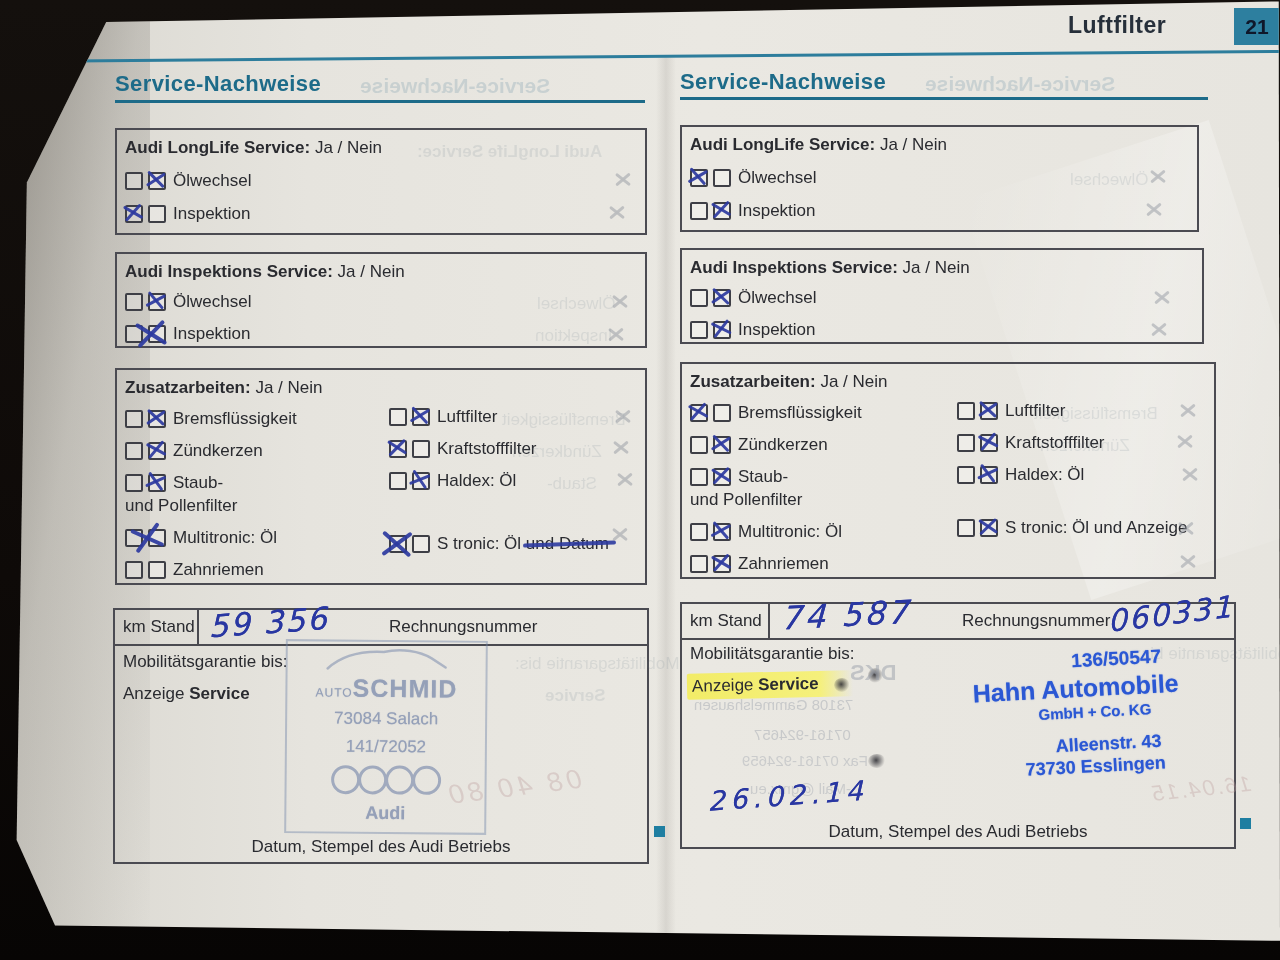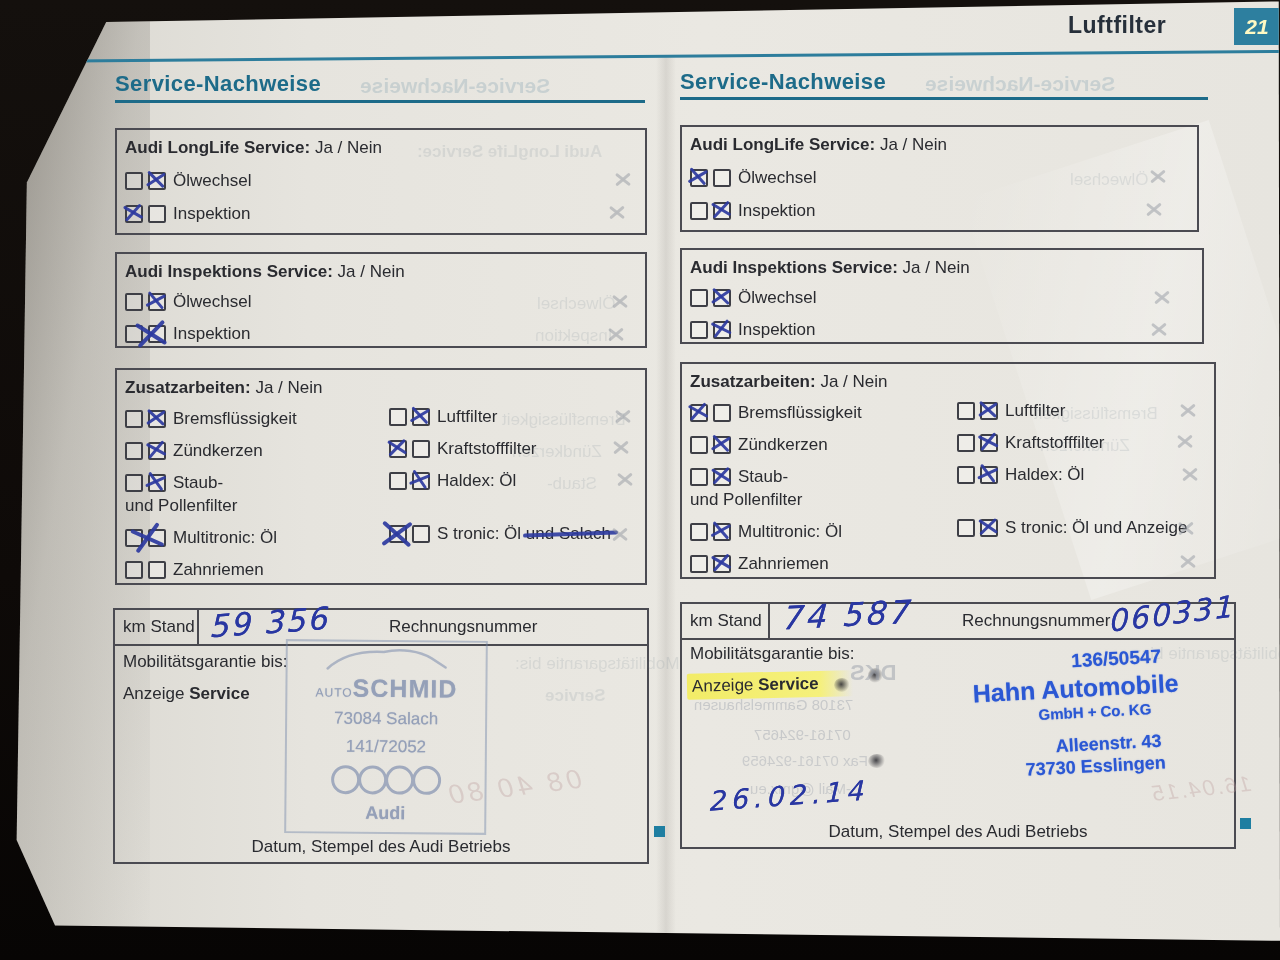--- a/index.html
+++ b/index.html
@@ -14,21 +14,21 @@
   .crease{position:absolute;left:656px;top:55px;width:20px;height:890px;
     background:linear-gradient(90deg,rgba(110,105,98,0),rgba(110,105,98,.15),rgba(110,105,98,0));}
   .sheen{position:absolute;right:0;top:150px;width:260px;height:420px;
     background:linear-gradient(120deg,rgba(255,255,255,0),rgba(255,255,255,.28),rgba(255,255,255,0));
     transform:rotate(-18deg);}
   .hdr-rule{position:absolute;left:72px;right:0;top:50px;height:3px;background:#2d7d9c;
     transform:rotate(-.45deg);transform-origin:right center;}
   .hdr-title{position:absolute;left:1068px;top:12px;font-size:23px;font-weight:bold;
     color:#262f3a;letter-spacing:.5px;}
   .hdr-num{position:absolute;left:1234px;top:8px;width:46px;height:37px;background:#2d7f9f;
-    color:#fef9c3;font-size:21px;font-weight:bold;display:flex;align-items:center;justify-content:center;font-style:italic;}
+    color:#0f172a;font-size:21px;font-weight:bold;display:flex;align-items:center;justify-content:center;}
   .coltitle{position:absolute;font-size:22px;font-weight:bold;color:#1d6b89;letter-spacing:.4px;}
   .underline{position:absolute;height:3px;background:#1d6b89;}
   .box{position:absolute;border:2px solid #4b4b52;color:#2a2b30;}
   .bhead{position:absolute;left:8px;top:8px;font-size:17px;}
   .bhead b{font-weight:bold;}
   .row{position:absolute;display:flex;align-items:center;font-size:17px;white-space:nowrap;}
   .pair{position:relative;display:inline-flex;gap:5px;margin-right:7px;}
   .cb{width:14px;height:14px;border:2px solid #3e3f46;border-radius:2px;background:rgba(255,255,255,.25);}
   .px{position:absolute;width:20px;height:17px;top:-2px;pointer-events:none;--ink:#2c3aa0;}
   .px::before,.px::after{content:"";position:absolute;left:-6%;top:48%;width:112%;height:3px;
@@ -196,28 +196,28 @@
         <span>Kraftstofffilter</span>
       </div>
       <div class="row" style="left:272px;top:101px">
         <span class="pair">
             <span class="cb"></span>
             <span class="cb"></span>
           <span class="px on-second" style="transform:rotate(18deg)"></span>
           </span>
         <span>Haldex: Öl</span>
       </div>
-      <div class="row" style="left:272px;top:154px">
+      <div class="row" style="left:272px;top:164px">
         <span class="pair">
             <span class="cb"></span>
             <span class="cb"></span>
           <span class="px on-first big" style="left:-8px;transform:rotate(4deg)"></span>
           </span>
         <span>S tronic: Öl</span>&nbsp;
-        <span class="strike">und Salach</span>
+        <span class="strike">und Datum</span>
       </div>
       <span class="ghost" style="left:385px;top:40px">Bremsflüssigkeit</span>
       <span class="ghost" style="left:395px;top:72px">Zündkerzen</span>
       <span class="ghost" style="left:430px;top:104px">Staub-</span>
       <span class="px gx" style="left:498px;top:39px"></span>
       <span class="px gx" style="left:496px;top:70px"></span>
       <span class="px gx" style="left:500px;top:102px"></span>
       <span class="px gx" style="left:495px;top:157px"></span>
     </div>
 

